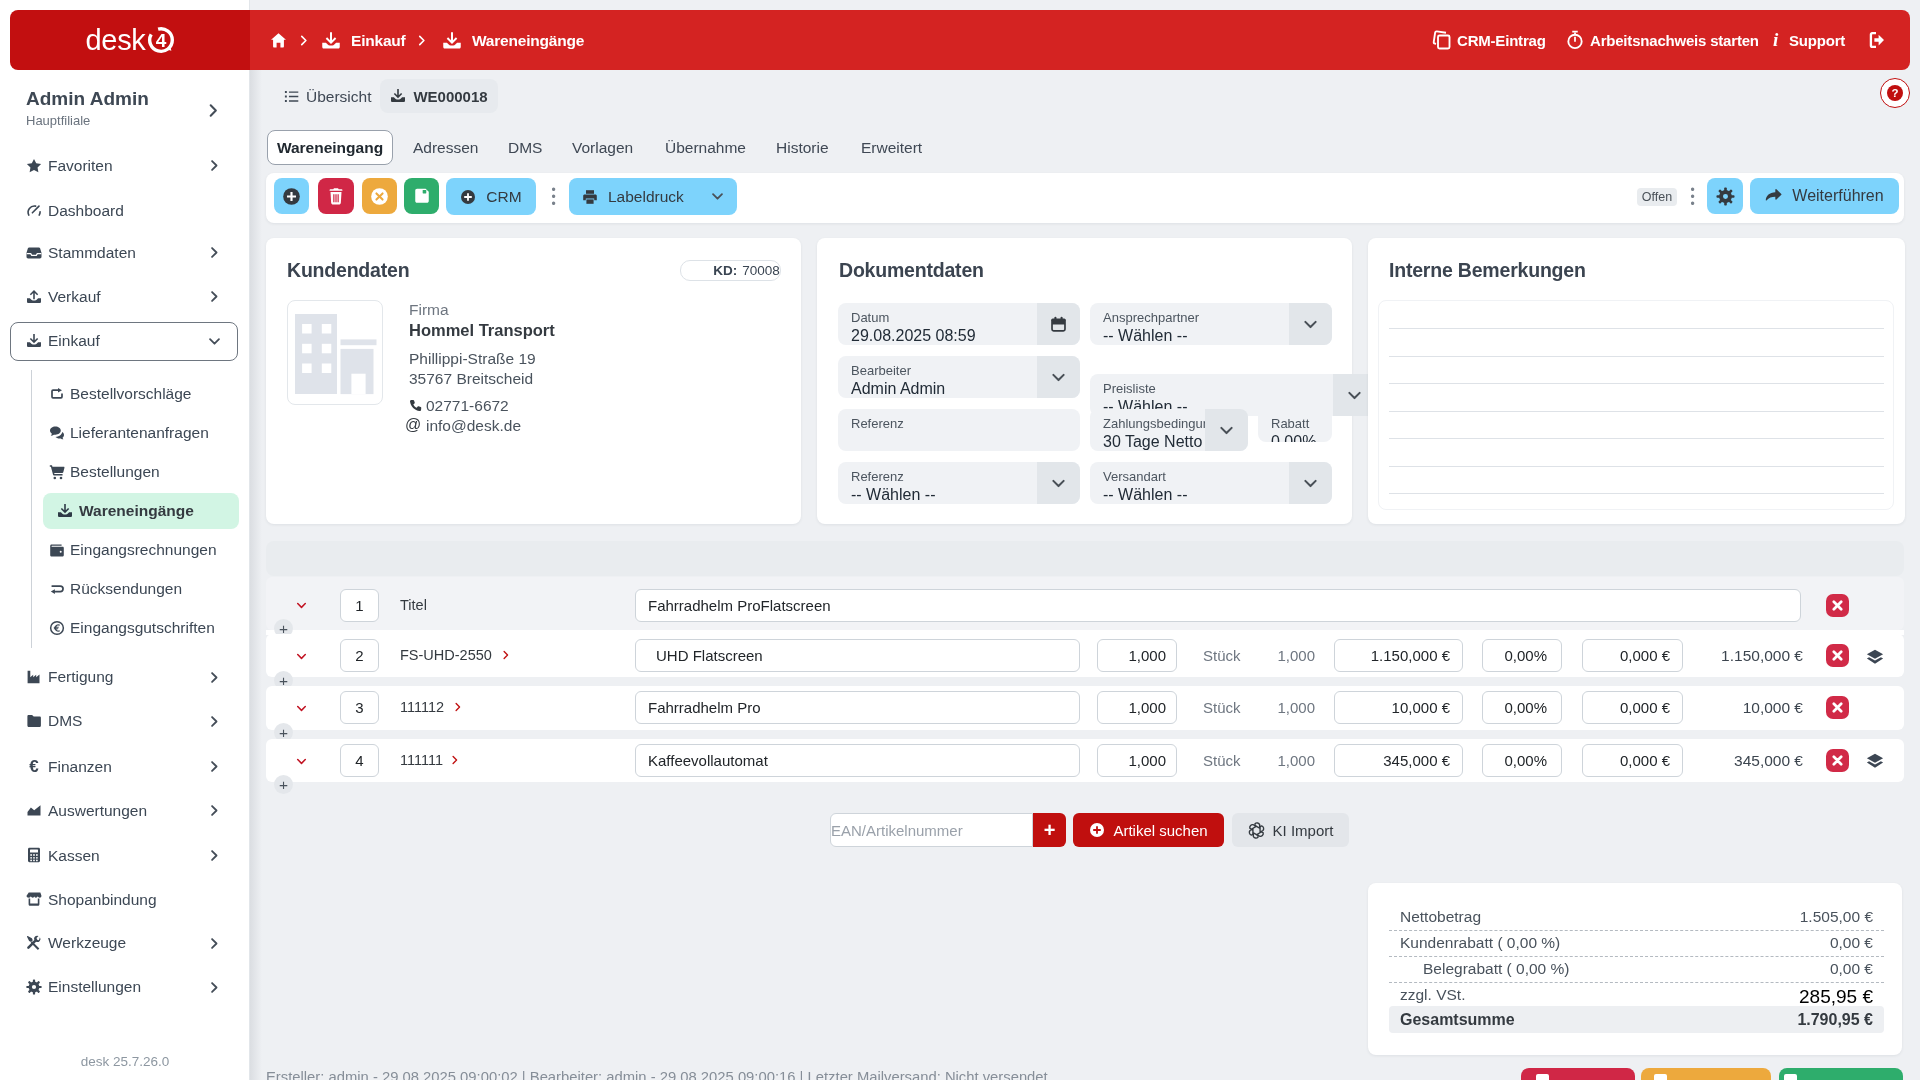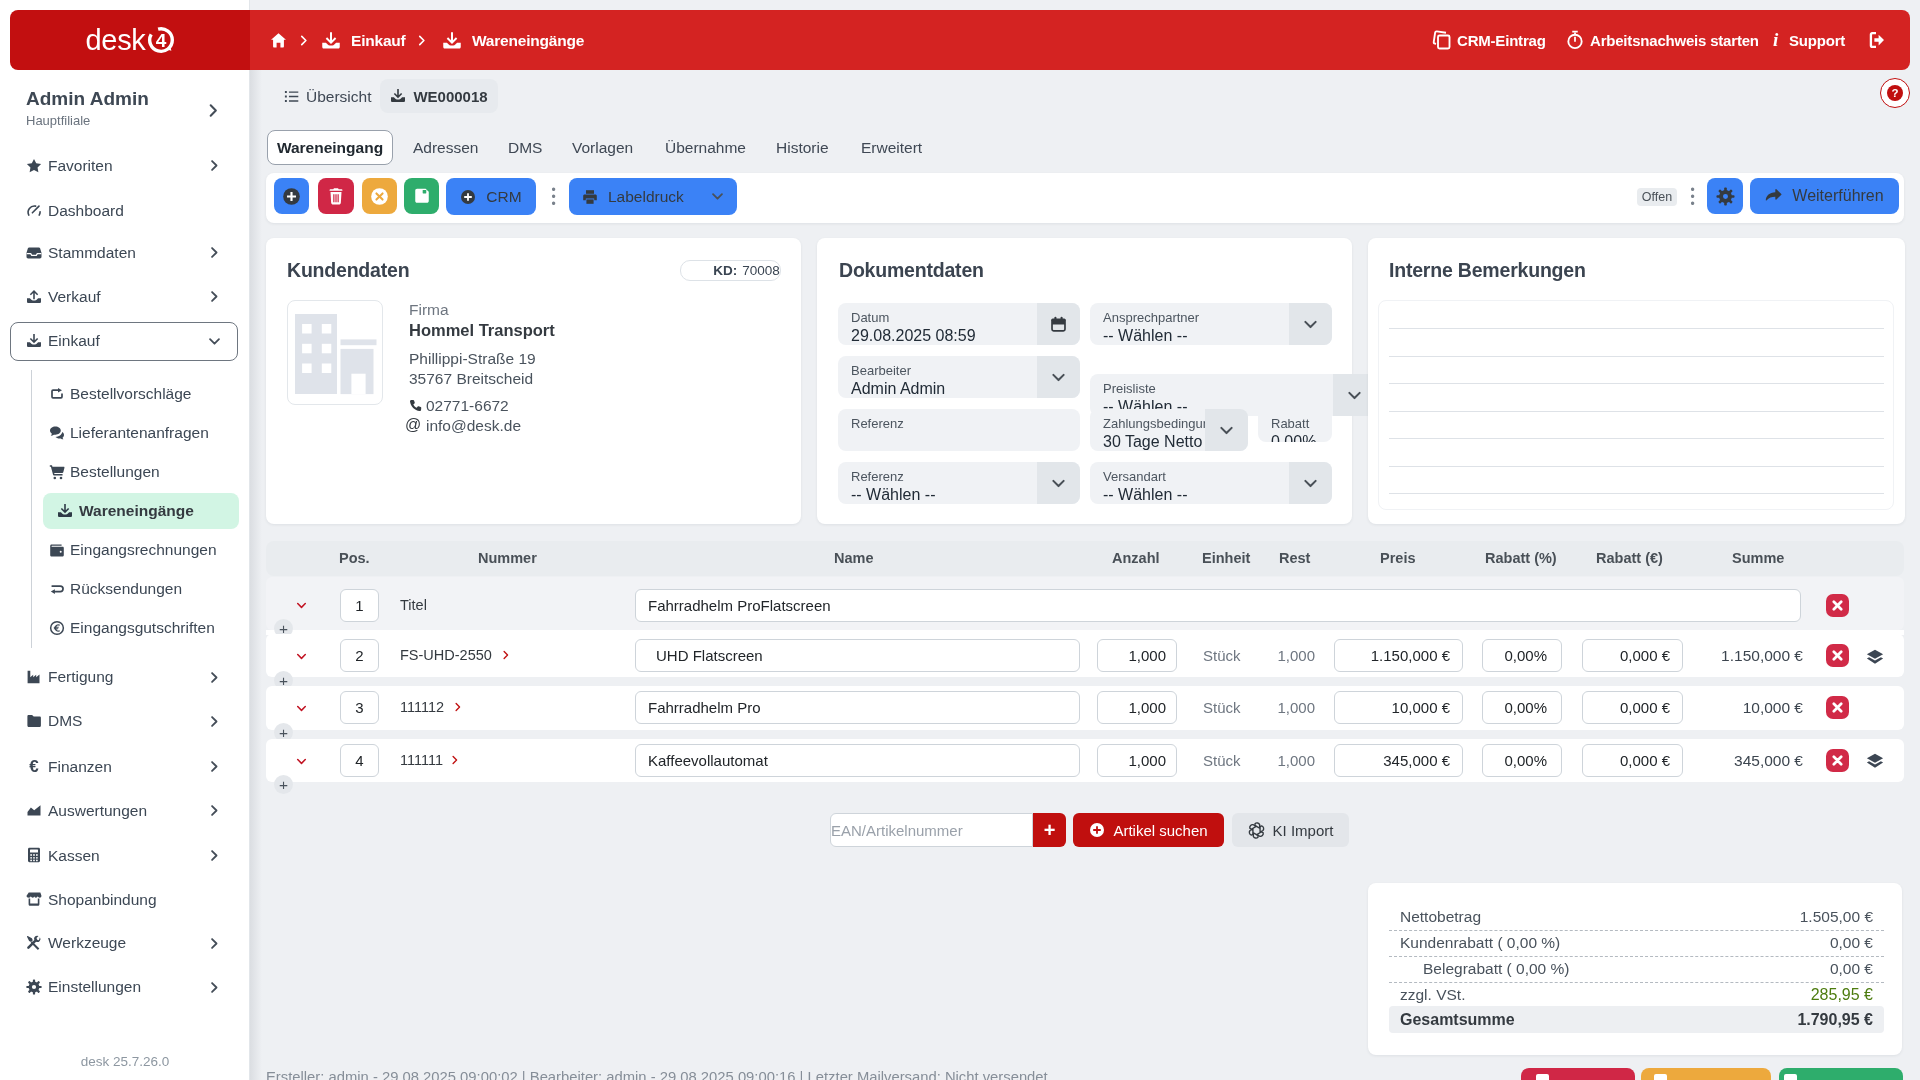--- a/index.html
+++ b/index.html
@@ -6,21 +6,21 @@
   * { margin:0; padding:0; box-sizing:border-box; }
   html,body { width:1920px; height:1080px; overflow:hidden; }
   body { font-family:"Liberation Sans", sans-serif; background:#eef0f3; color:#343a40; }
   .abs { position:absolute; }
   #page { position:absolute; left:0; top:0; width:1920px; height:1080px; overflow:hidden; }
   .card { position:absolute; background:#fff; border-radius:8px; box-shadow:0 1px 3px rgba(40,50,60,.08); }
   .ttl { font-size:19.5px; font-weight:bold; color:#3b4450; letter-spacing:-.2px; }
   .ic { display:inline-block; vertical-align:middle; }
   svg { fill: currentColor; }
   .inp { position:absolute; background:#fff; border:1px solid #ced4da; border-radius:6px; font-family:"Liberation Sans",sans-serif; font-size:15px; color:#212529; }
-  .gbtn { position:absolute; background:#3b82f6; border-radius:8px; display:flex; align-items:center; justify-content:center; color:#343a40; }
+  .gbtn { position:absolute; background:#7dd3fc; border-radius:8px; display:flex; align-items:center; justify-content:center; color:#343a40; }
   .field { position:absolute; background:#f0f2f5; border-radius:8px; overflow:hidden; }
   .field .lb { position:absolute; left:13px; top:7px; font-size:13px; color:#4c555f; white-space:nowrap; }
   .field .vl { position:absolute; left:13px; top:24px; font-size:16px; color:#212b36; white-space:nowrap; }
   .field .dd { position:absolute; right:0; top:0; bottom:0; width:43px; background:#e2e6ea; display:flex; align-items:center; justify-content:center; }
   .xbtn { position:absolute; width:23px; height:23px; background:#d12a47; border-radius:7px; display:flex; align-items:center; justify-content:center; }
   .pluscirc { position:absolute; width:19px; height:19px; border-radius:50%; background:#e4e7eb; color:#49525c; font-size:15.5px; display:flex; align-items:center; justify-content:center; }
 </style>
 </head>
 <body>
 <svg width="0" height="0" style="position:absolute">
@@ -549,32 +549,20 @@
   <div class="abs" style="left:1378px;top:300px;width:516px;height:210px;border:1px solid #f0f2f5;border-radius:8px;"></div>
   <div class="abs" style="left:1389px;top:328px;width:495px;height:1px;background:#dee2e7;"></div>
   <div class="abs" style="left:1389px;top:356px;width:495px;height:1px;background:#dee2e7;"></div>
   <div class="abs" style="left:1389px;top:383px;width:495px;height:1px;background:#dee2e7;"></div>
   <div class="abs" style="left:1389px;top:411px;width:495px;height:1px;background:#dee2e7;"></div>
   <div class="abs" style="left:1389px;top:438px;width:495px;height:1px;background:#dee2e7;"></div>
   <div class="abs" style="left:1389px;top:466px;width:495px;height:1px;background:#dee2e7;"></div>
   <div class="abs" style="left:1389px;top:493px;width:495px;height:1px;background:#dee2e7;"></div>
 
   <div class="abs" style="left:266px;top:541px;width:1638px;height:35px;background:#e9ecef;border-radius:8px;"></div>
-  <div class="abs" style="left:266px;top:541px;width:1638px;height:34px;font-size:14.5px;font-weight:bold;color:#495057;">
-    <span class="abs" style="left:73px;top:9px;">Pos.</span>
-    <span class="abs" style="left:212px;top:9px;">Nummer</span>
-    <span class="abs" style="left:568px;top:9px;">Name</span>
-    <span class="abs" style="left:846px;top:9px;">Anzahl</span>
-    <span class="abs" style="left:936px;top:9px;">Einheit</span>
-    <span class="abs" style="left:1013px;top:9px;">Rest</span>
-    <span class="abs" style="left:1114px;top:9px;">Preis</span>
-    <span class="abs" style="left:1219px;top:9px;">Rabatt (%)</span>
-    <span class="abs" style="left:1330px;top:9px;">Rabatt (€)</span>
-    <span class="abs" style="left:1466px;top:9px;">Summe</span>
-  </div>
   <div id="rows">
 
     <div class="abs" style="left:266px;top:577px;width:1638px;height:53px;background:#f2f3f6;border-radius:6px;"></div>
     <div class="abs" style="left:266px;top:630px;width:1638px;height:5px;background:#fff;"></div>
     <svg class="abs" style="left:296px;top:600px;color:#c11222" width="11" height="11">
         <use href="#chevd"></use>
       </svg>
     <div class="inp" style="left:340px;top:589px;width:39px;height:33px;text-align:center;line-height:31px;">1</div>
     <div class="abs" style="left:400px;top:597px;font-size:14.5px;color:#343a40;">Titel</div>
     <div class="inp" style="left:635px;top:589px;width:1166px;height:33px;line-height:31px;padding-left:12px;">Fahrradhelm ProFlatscreen</div>
@@ -677,21 +665,21 @@
   <div class="abs" style="left:1400px;top:908px;font-size:15.5px;color:#49525c;">Nettobetrag</div>
   <div class="abs" style="right:47px;top:908px;font-size:15.5px;color:#49525c;">1.505,00 €</div>
   <div class="abs" style="left:1389px;top:930px;width:495px;height:0;border-top:1px dashed #b4bac1;"></div>
   <div class="abs" style="left:1400px;top:934px;font-size:15.5px;color:#49525c;">Kundenrabatt ( 0,00 %)</div>
   <div class="abs" style="right:47px;top:934px;font-size:15.5px;color:#49525c;">0,00 €</div>
   <div class="abs" style="left:1389px;top:956px;width:495px;height:0;border-top:1px dashed #b4bac1;"></div>
   <div class="abs" style="left:1400px;top:960px;font-size:15.5px;color:#49525c;margin-left:23px;">Belegrabatt ( 0,00 %)</div>
   <div class="abs" style="right:47px;top:960px;font-size:15.5px;color:#49525c;">0,00 €</div>
   <div class="abs" style="left:1389px;top:982px;width:495px;height:0;border-top:1px dashed #b4bac1;"></div>
   <div class="abs" style="left:1400px;top:986px;font-size:15.5px;color:#49525c;">zzgl. VSt.</div>
-  <div class="abs" style="right:47px;top:986px;font-size:16px;color:#4d7c0f;margin-left:20px;">285,95 €</div>
+  <div class="abs" style="right:47px;top:986px;font-size:19px;color:#000000;margin-left:20px;">285,95 €</div>
   <div class="abs" style="left:1389px;top:1006px;width:495px;height:27px;background:#edeff2;border-radius:4px;"></div>
   <div class="abs" style="left:1400px;top:1011px;font-size:16px;font-weight:bold;color:#343a40;">Gesamtsumme</div>
   <div class="abs" style="right:47px;top:1011px;font-size:16px;font-weight:bold;color:#343a40;">1.790,95 €</div>
 
   <div class="abs" style="left:266px;top:1069px;font-size:14.8px;color:#868e98;">Ersteller: admin - 29.08.2025 09:00:02 | Bearbeiter: admin - 29.08.2025 09:00:16 | Letzter Mailversand: Nicht versendet</div>
   <div class="abs" style="left:1521px;top:1068px;width:114px;height:30px;background:#d02746;border-radius:8px;"></div>
   <div class="abs" style="left:1536px;top:1074px;width:13px;height:10px;background:#fff;border-radius:2px;"></div>
   <div class="abs" style="left:1641px;top:1068px;width:130px;height:30px;background:#eda93d;border-radius:8px;"></div>
   <div class="abs" style="left:1654px;top:1074px;width:13px;height:10px;background:#fff;border-radius:2px;"></div>
   <div class="abs" style="left:1779px;top:1068px;width:124px;height:30px;background:#2ead6c;border-radius:8px;"></div>

